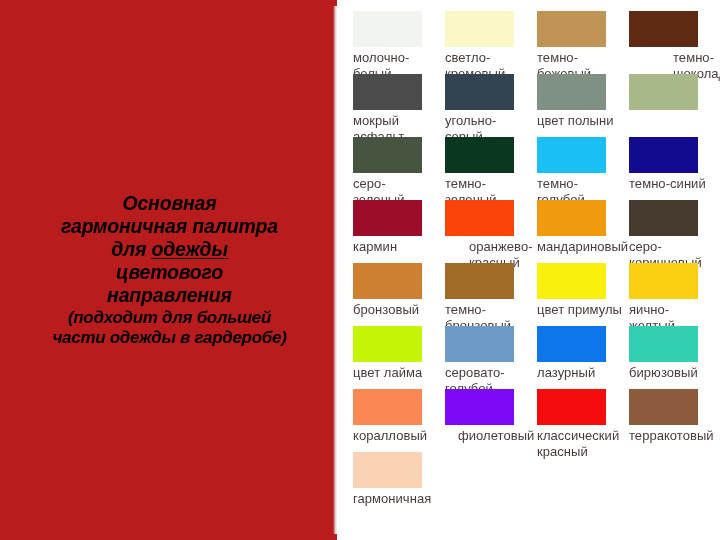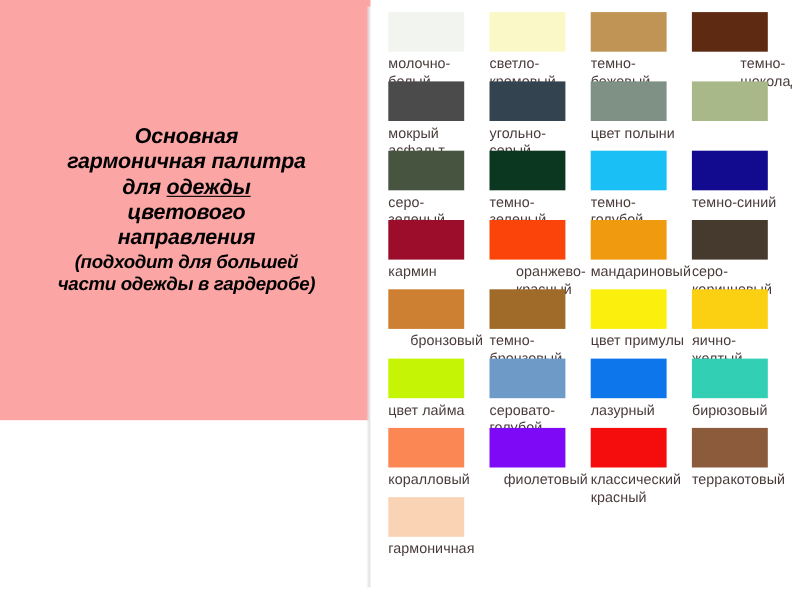--- a/index.html
+++ b/index.html
@@ -18,23 +18,23 @@
     position: relative;
     width: 720px;
     height: 540px;
     display: flex;
     flex-direction: row;
   }
 
   
   .caption-panel {
     width: 337px;
-    height: 382px;
-    position: relative;
-    background: #fca5a5;
+    height: 540px;
+    position: relative;
+    background: #b91c1c;
     display: flex;
     align-items: center;
     justify-content: center;
     box-sizing: border-box;
     padding: 0 6px 0 8px;
   }
   .caption-block {
     text-align: center;
     font-style: italic;
     font-weight: bold;
@@ -198,21 +198,21 @@
         <div class="swatch-cell">
           <div class="chip" style="background: rgb(240, 154, 16);"></div>
           <div class="swatch-label" style="color: rgb(74, 59, 59);">мандариновый</div>
         </div>
         <div class="swatch-cell">
           <div class="chip" style="background: rgb(70, 58, 46);"></div>
           <div class="swatch-label" style="color: rgb(74, 59, 59);">серо-коричневый</div>
         </div>
         <div class="swatch-cell">
           <div class="chip" style="background: rgb(205, 127, 50);"></div>
-          <div class="swatch-label" style="color: rgb(74, 59, 59); margin-left: 20px;">бронзовый</div>
+          <div class="swatch-label" style="color: rgb(74, 59, 59);">бронзовый</div>
         </div>
         <div class="swatch-cell">
           <div class="chip" style="background: rgb(160, 106, 41);"></div>
           <div class="swatch-label" style="color: rgb(74, 59, 59);">темно-бронзовый</div>
         </div>
         <div class="swatch-cell">
           <div class="chip" style="background: rgb(251, 240, 13);"></div>
           <div class="swatch-label" style="color: rgb(74, 59, 59);">цвет примулы</div>
         </div>
         <div class="swatch-cell">

